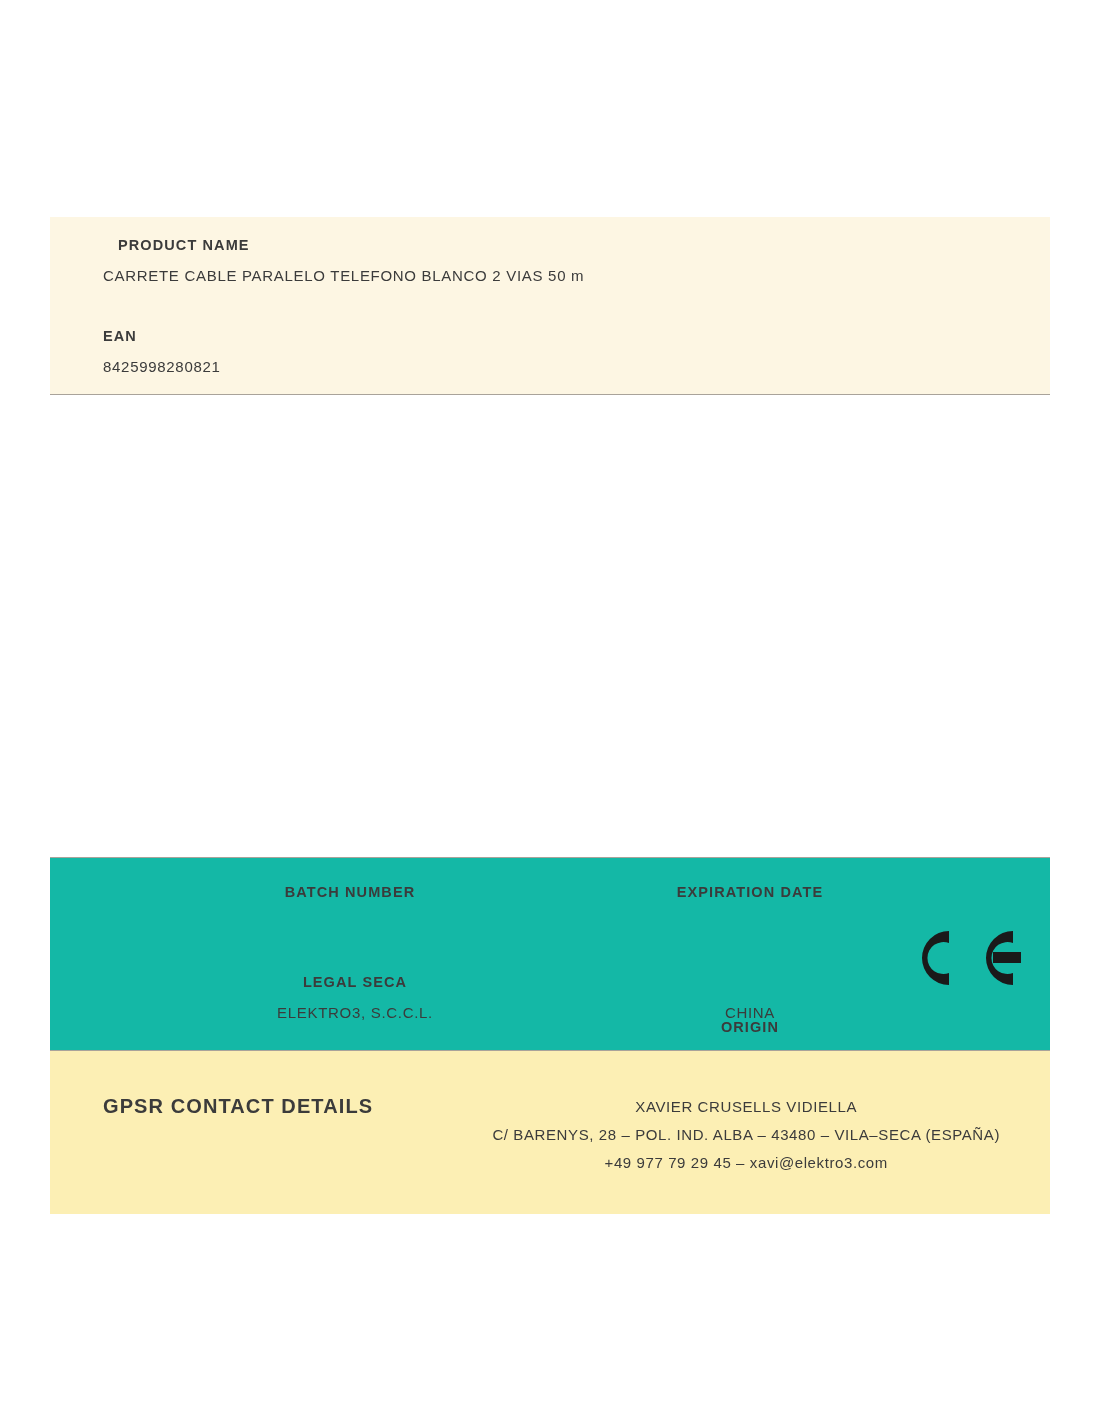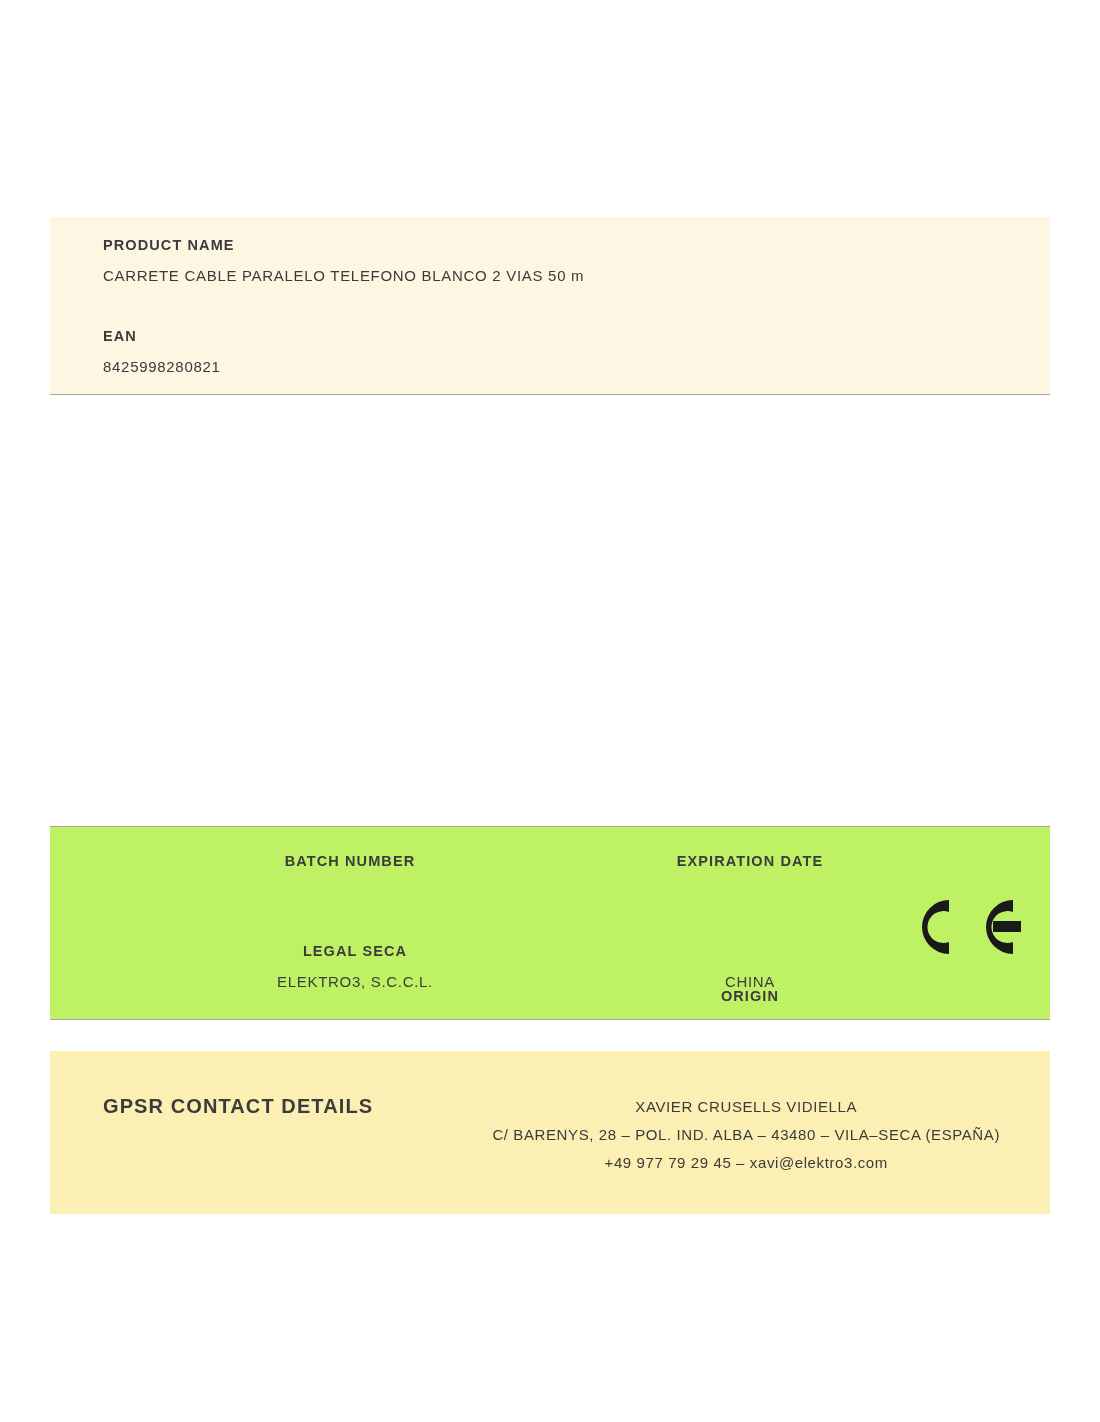--- a/index.html
+++ b/index.html
@@ -41,21 +41,21 @@
     letter-spacing: 1.1px;
     color: #3b3b3b;
   }
   .field-value {
     font-size: 15px;
     letter-spacing: 0.7px;
     color: #3b3b3b;
   }
   .product-name-label {
     position: absolute;
-    left: 53px;
+    left: 68px;
     top: 20px;
   }
   .product-name-value {
     position: absolute;
     left: 53px;
     top: 50px;
   }
   .ean-label {
     position: absolute;
     left: 53px;
@@ -67,24 +67,24 @@
     left: 53px;
     top: 141px;
   }
 
   
 
   
   .batch-block {
     position: absolute;
     left: 50px;
-    top: 826px;
+    top: 857px;
     width: 1000px;
     height: 194px;
-    background: #bef264;
+    background: #14b8a6;
     box-sizing: border-box;
     border-top: 1px solid #a9a39a;
     border-bottom: 1px solid #a9a39a;
   }
   .col-center {
     position: absolute;
     text-align: center;
     width: 300px;
   }
   .batch-number-label { left: 150px; top: 26px; }

